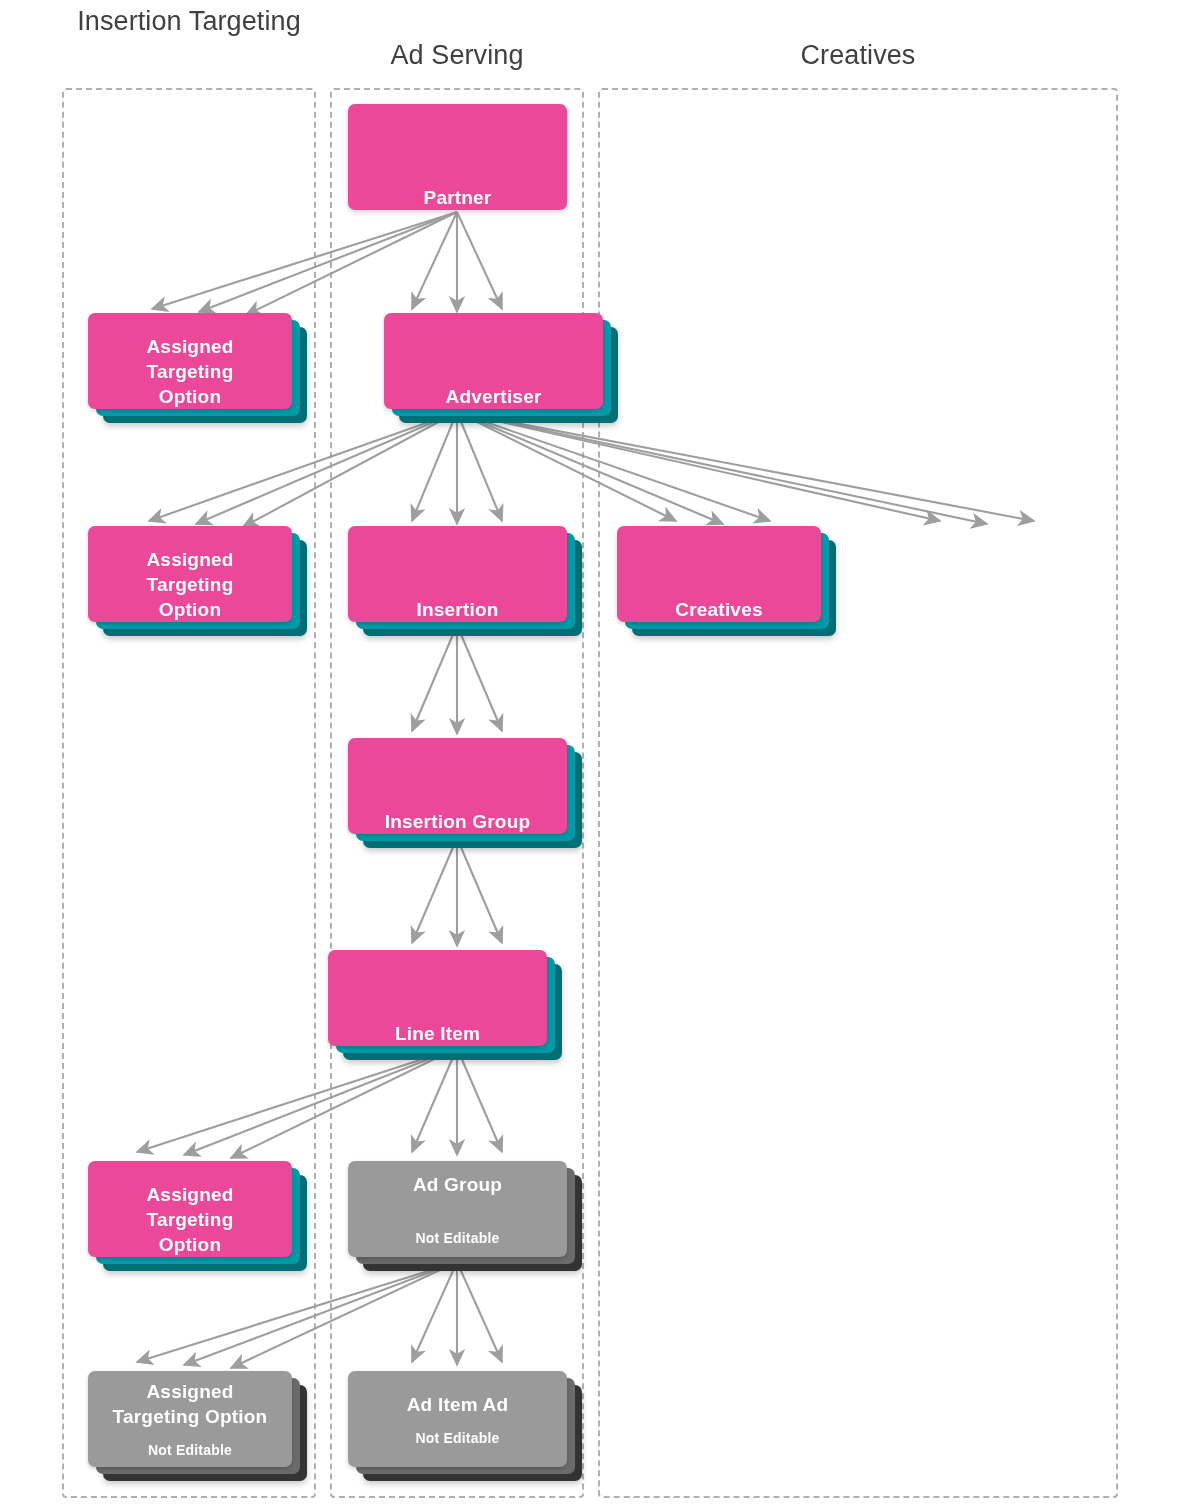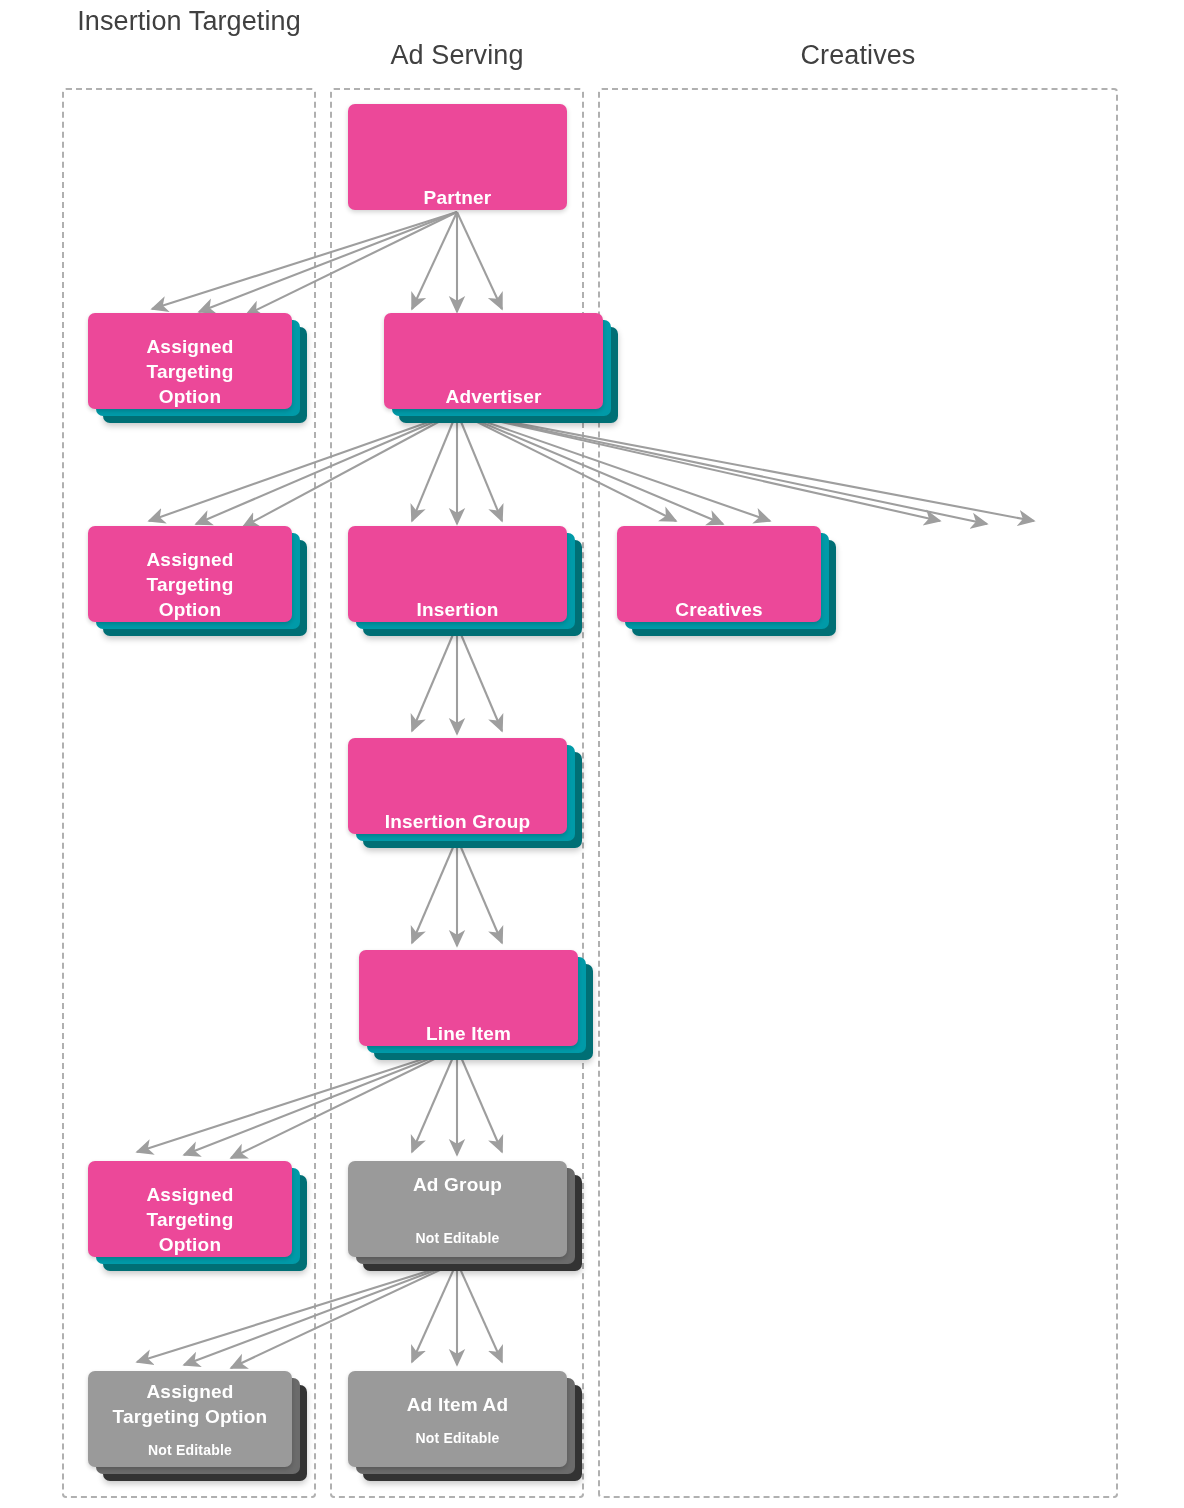--- a/index.html
+++ b/index.html
@@ -203,21 +203,21 @@
 
 
   <div class="node cy" style="left:348px;top:738px;width:234px;height:110px;">
     <div class="layer l3" style="left:15px;top:14px;width:219px;height:96px;"></div>
     <div class="layer l2" style="left:8px;top:7px;width:219px;height:96px;"></div>
     <div class="layer face" style="left:0;top:0;width:219px;height:96px;">
       <div class="ttl">Insertion Group</div>
     </div>
   </div>
 
-  <div class="node cy" style="left:359px;top:950px;width:234px;height:92px;">
+  <div class="node cy" style="left:328px;top:950px;width:234px;height:92px;">
     <div class="layer l3" style="left:15px;top:14px;width:219px;height:96px;"></div>
     <div class="layer l2" style="left:8px;top:7px;width:219px;height:96px;"></div>
     <div class="layer face" style="left:0;top:0;width:219px;height:96px;">
       <div class="ttl">Line Item</div>
     </div>
   </div>
 
   <div class="node cy" style="left:88px;top:1161px;width:219px;height:110px;">
     <div class="layer l3" style="left:15px;top:14px;width:204px;height:96px;"></div>
     <div class="layer l2" style="left:8px;top:7px;width:204px;height:96px;"></div>

